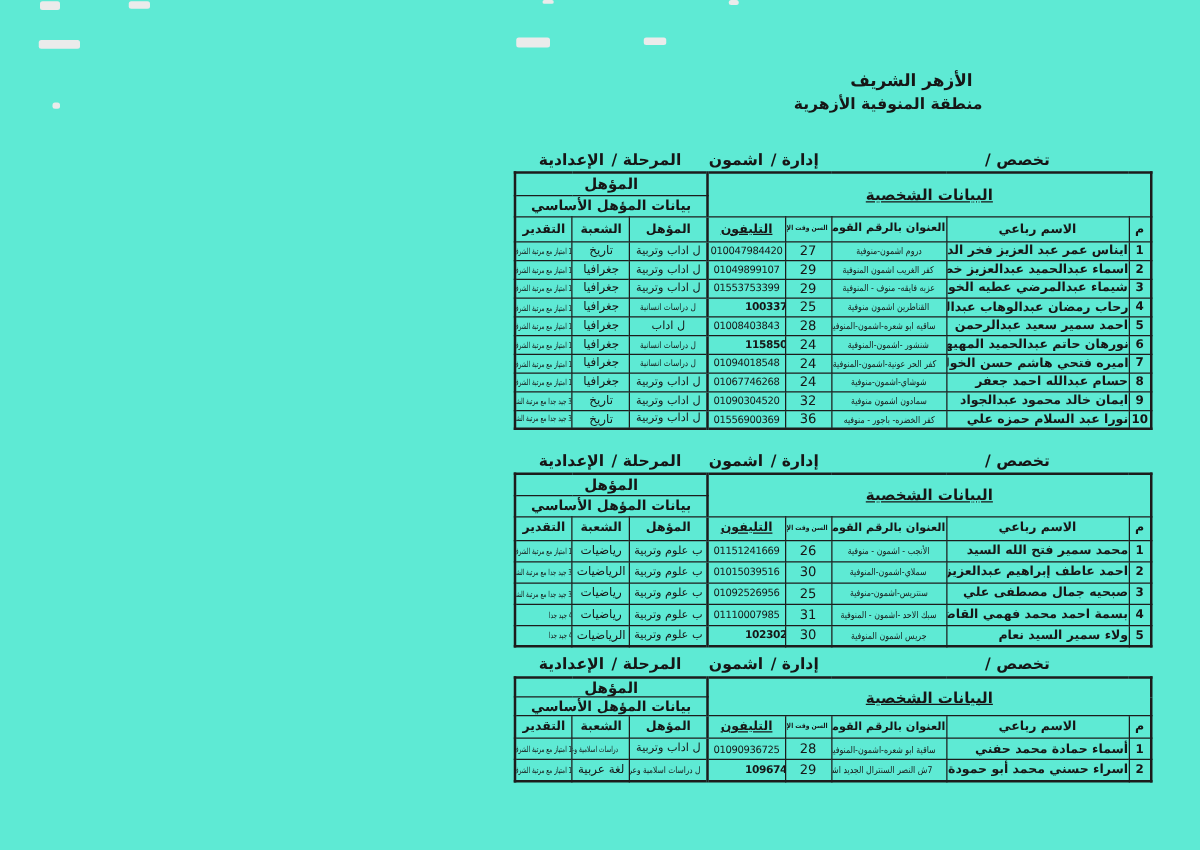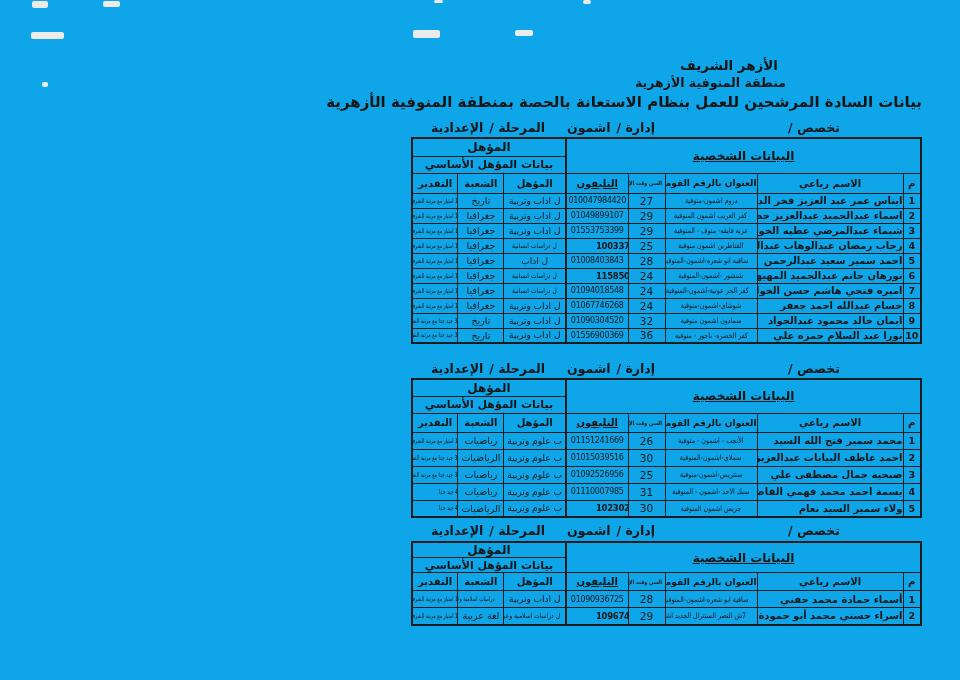--- a/index.html
+++ b/index.html
@@ -1,20 +1,20 @@
 <!DOCTYPE html>
 <html><head>
 <meta charset="utf-8">
 <style>
   html,body{margin:0;padding:0;}
   body{
     width:960px;height:680px;overflow:hidden;background:#ffffff;
     font-family:"DejaVu Sans","Liberation Sans",sans-serif;color:#161616;
   }
-  .page{position:absolute;inset:0;background:#0ea5e9;}
+  .page{position:absolute;inset:0;background:#5eead4;}
   .smudge{position:absolute;background:#ebebeb;border-radius:2px;}
   .hdr{position:absolute;font-weight:bold;white-space:nowrap;direction:rtl;}
   .org1{top:57px;right:182px;font-size:13.5px;}
   .org2{top:75px;right:174px;font-size:12.5px;}
   .doc-title{top:93px;right:38px;font-size:15px;letter-spacing:-0.2px;}
   .info-line{position:absolute;left:0;right:0;height:17px;font-weight:bold;font-size:12.5px;direction:rtl;}
   .info-line .part{position:absolute;top:0;white-space:nowrap;direction:rtl;}
   .part.spec{right:120px;}
   .part.admin{right:305px;}
   .part.stage{right:415px;}
@@ -75,21 +75,20 @@
   <div class="smudge" style="left:103px;top:1px;width:17px;height:6px;"></div>
   <div class="smudge" style="left:31px;top:32px;width:33px;height:7px;"></div>
   <div class="smudge" style="left:42px;top:82px;width:6px;height:5px;"></div>
   <div class="smudge" style="left:413px;top:30px;width:27px;height:8px;"></div>
   <div class="smudge" style="left:515px;top:30px;width:18px;height:6px;"></div>
   <div class="smudge" style="left:583px;top:0;width:8px;height:4px;"></div>
   <div class="smudge" style="left:434px;top:0;width:9px;height:3px;"></div>
 
   <div class="hdr org1">الأزهر الشريف</div>
   <div class="hdr org2">منطقة المنوفية الأزهرية</div>
-  <div class="hdr doc-title">بيانات السادة المرشحين للعمل بنظام الاستعانة بالحصة بمنطقة المنوفية الأزهرية</div>
 
   <div class="info-line il1">
     <span class="part spec"><span class="lbl">تخصص /</span></span>
     <span class="part admin"><span class="lbl">إدارة /</span><span>اشمون</span></span>
     <span class="part stage"><span class="lbl">المرحلة /</span><span>الإعدادية</span></span>
   </div>
 
   <div class="info-line il2">
     <span class="part spec"><span class="lbl">تخصص /</span></span>
     <span class="part admin"><span class="lbl">إدارة /</span><span>اشمون</span></span>
@@ -272,21 +271,21 @@
           <td class="c-name"><span class="cell-text">محمد سمير فتح الله السيد</span></td>
           <td class="c-address"><span class="cell-text">الأنجب - اشمون - منوفية</span></td>
           <td class="c-age"><span class="cell-text">26</span></td>
           <td class="c-phone sep"><span class="cell-text">01151241669</span></td>
           <td class="c-qual"><span class="cell-text">ب علوم وتربية</span></td>
           <td class="c-branch"><span class="cell-text">رياضيات</span></td>
           <td class="c-grade"><span class="cell-text">1 امتياز مع مرتبة الشرف</span></td>
         </tr>
         <tr>
           <td class="c-m"><span class="cell-text">2</span></td>
-          <td class="c-name"><span class="cell-text">احمد عاطف البيانات عبدالعزيز</span></td>
+          <td class="c-name"><span class="cell-text">احمد عاطف إبراهيم عبدالعزيز</span></td>
           <td class="c-address"><span class="cell-text">سملاي-اشمون-المنوفية</span></td>
           <td class="c-age"><span class="cell-text">30</span></td>
           <td class="c-phone sep"><span class="cell-text">01015039516</span></td>
           <td class="c-qual"><span class="cell-text">ب علوم وتربية</span></td>
           <td class="c-branch"><span class="cell-text">الرياضيات</span></td>
           <td class="c-grade"><span class="cell-text">3 جيد جدا مع مرتبة الشرف</span></td>
         </tr>
         <tr>
           <td class="c-m"><span class="cell-text">3</span></td>
           <td class="c-name"><span class="cell-text">صبحيه جمال مصطفى علي</span></td>

